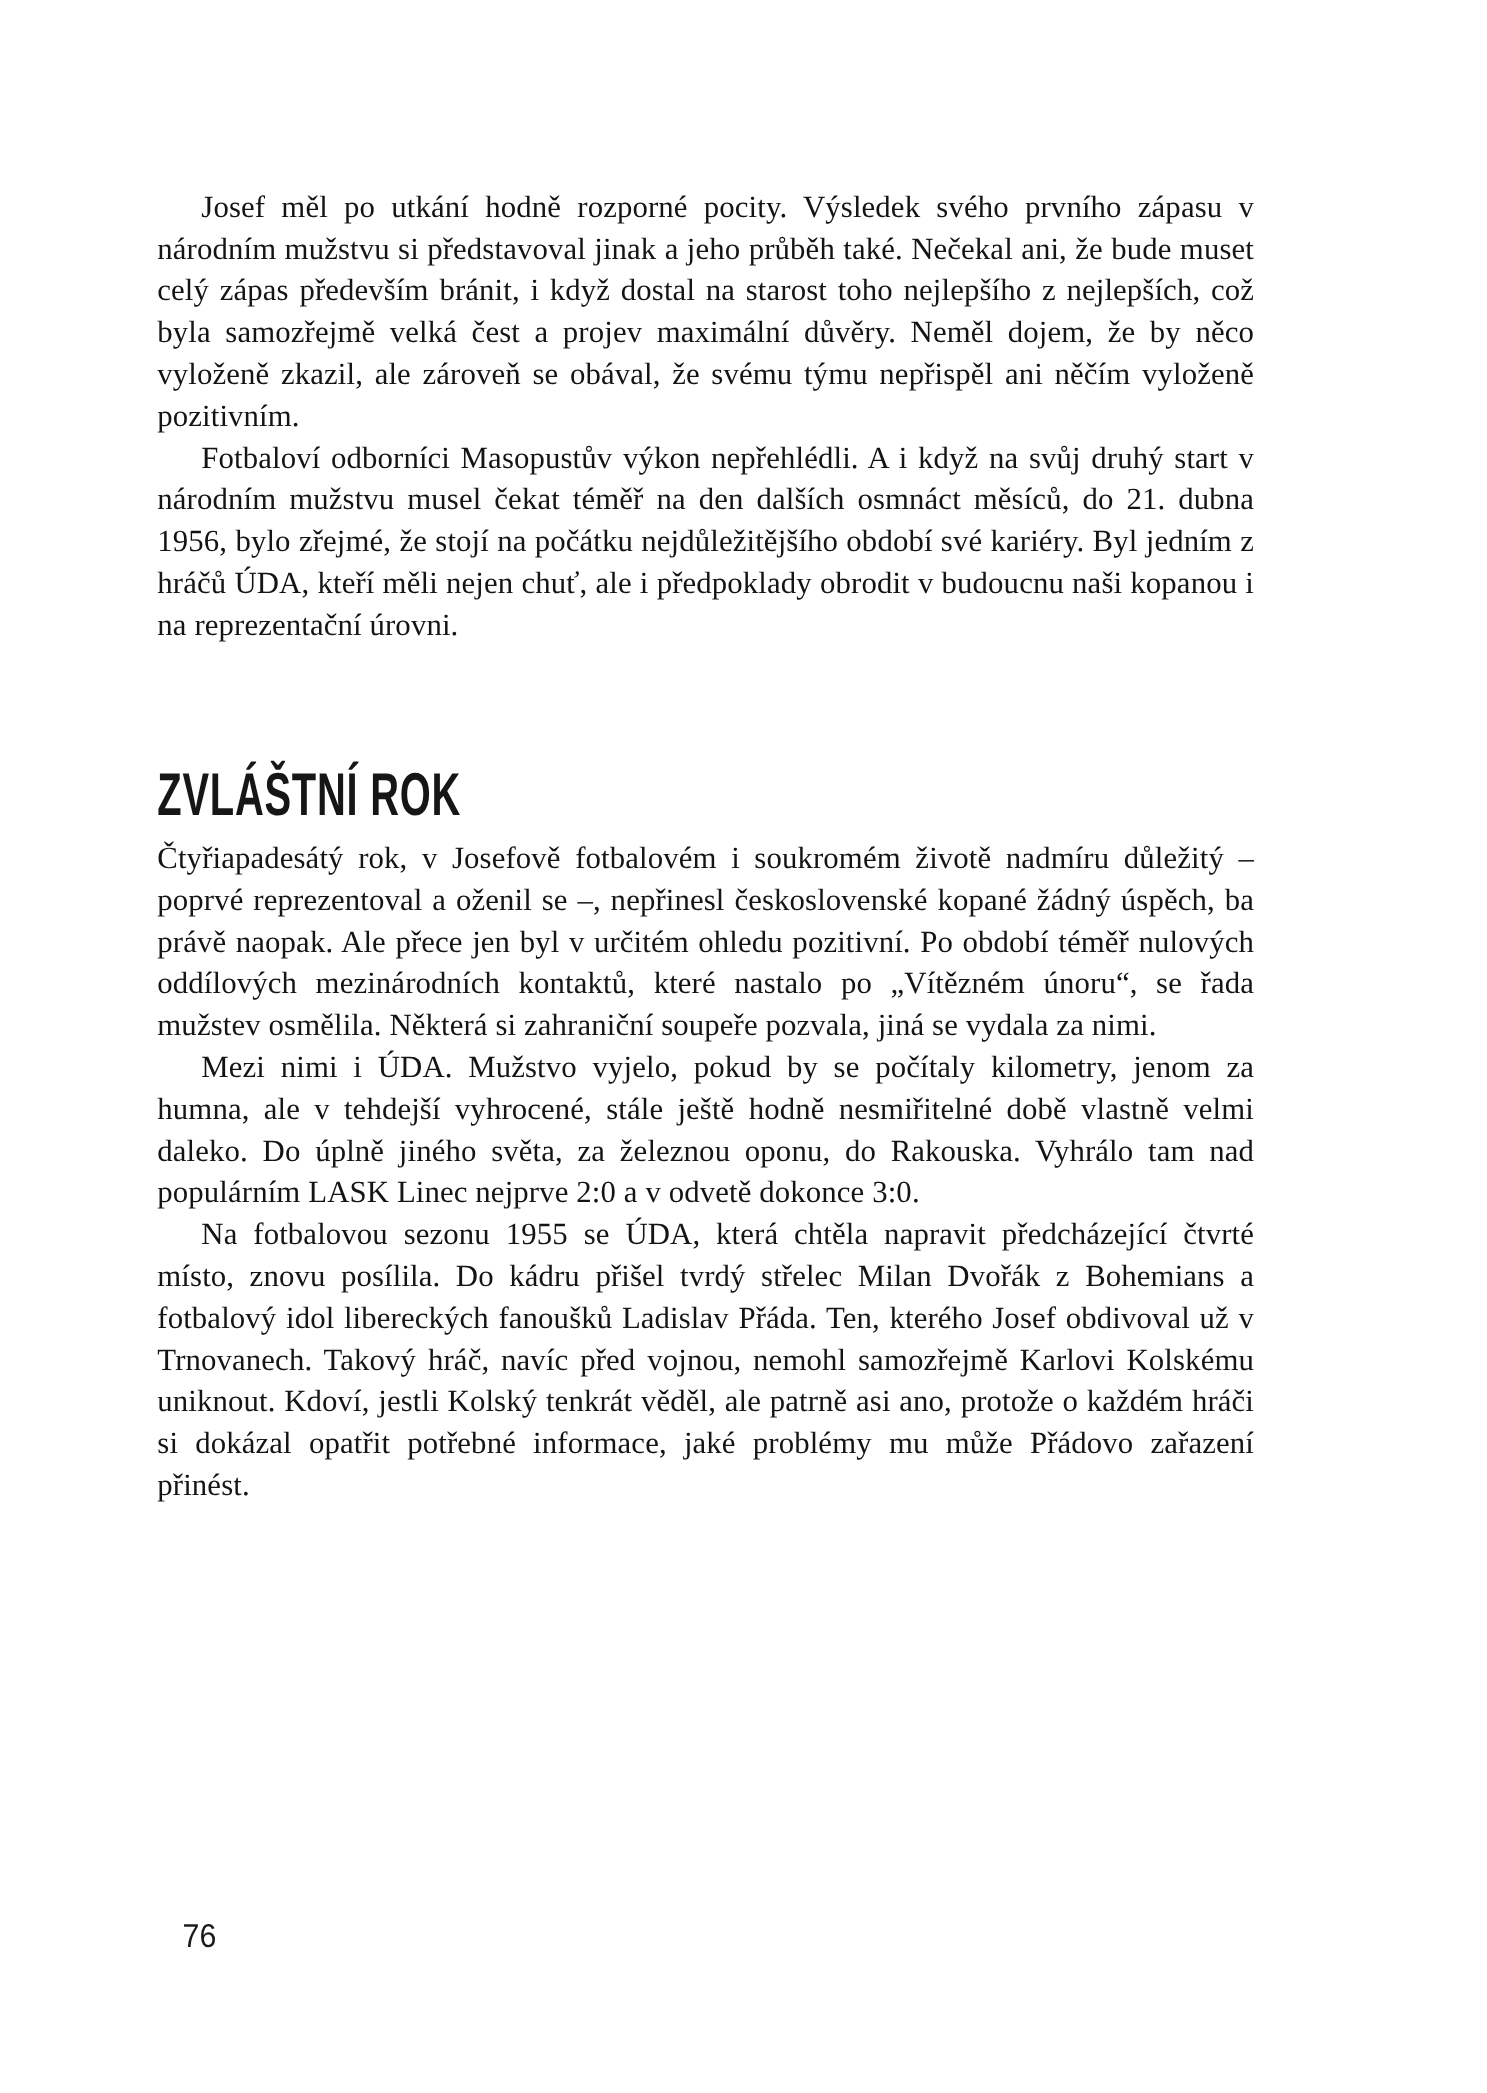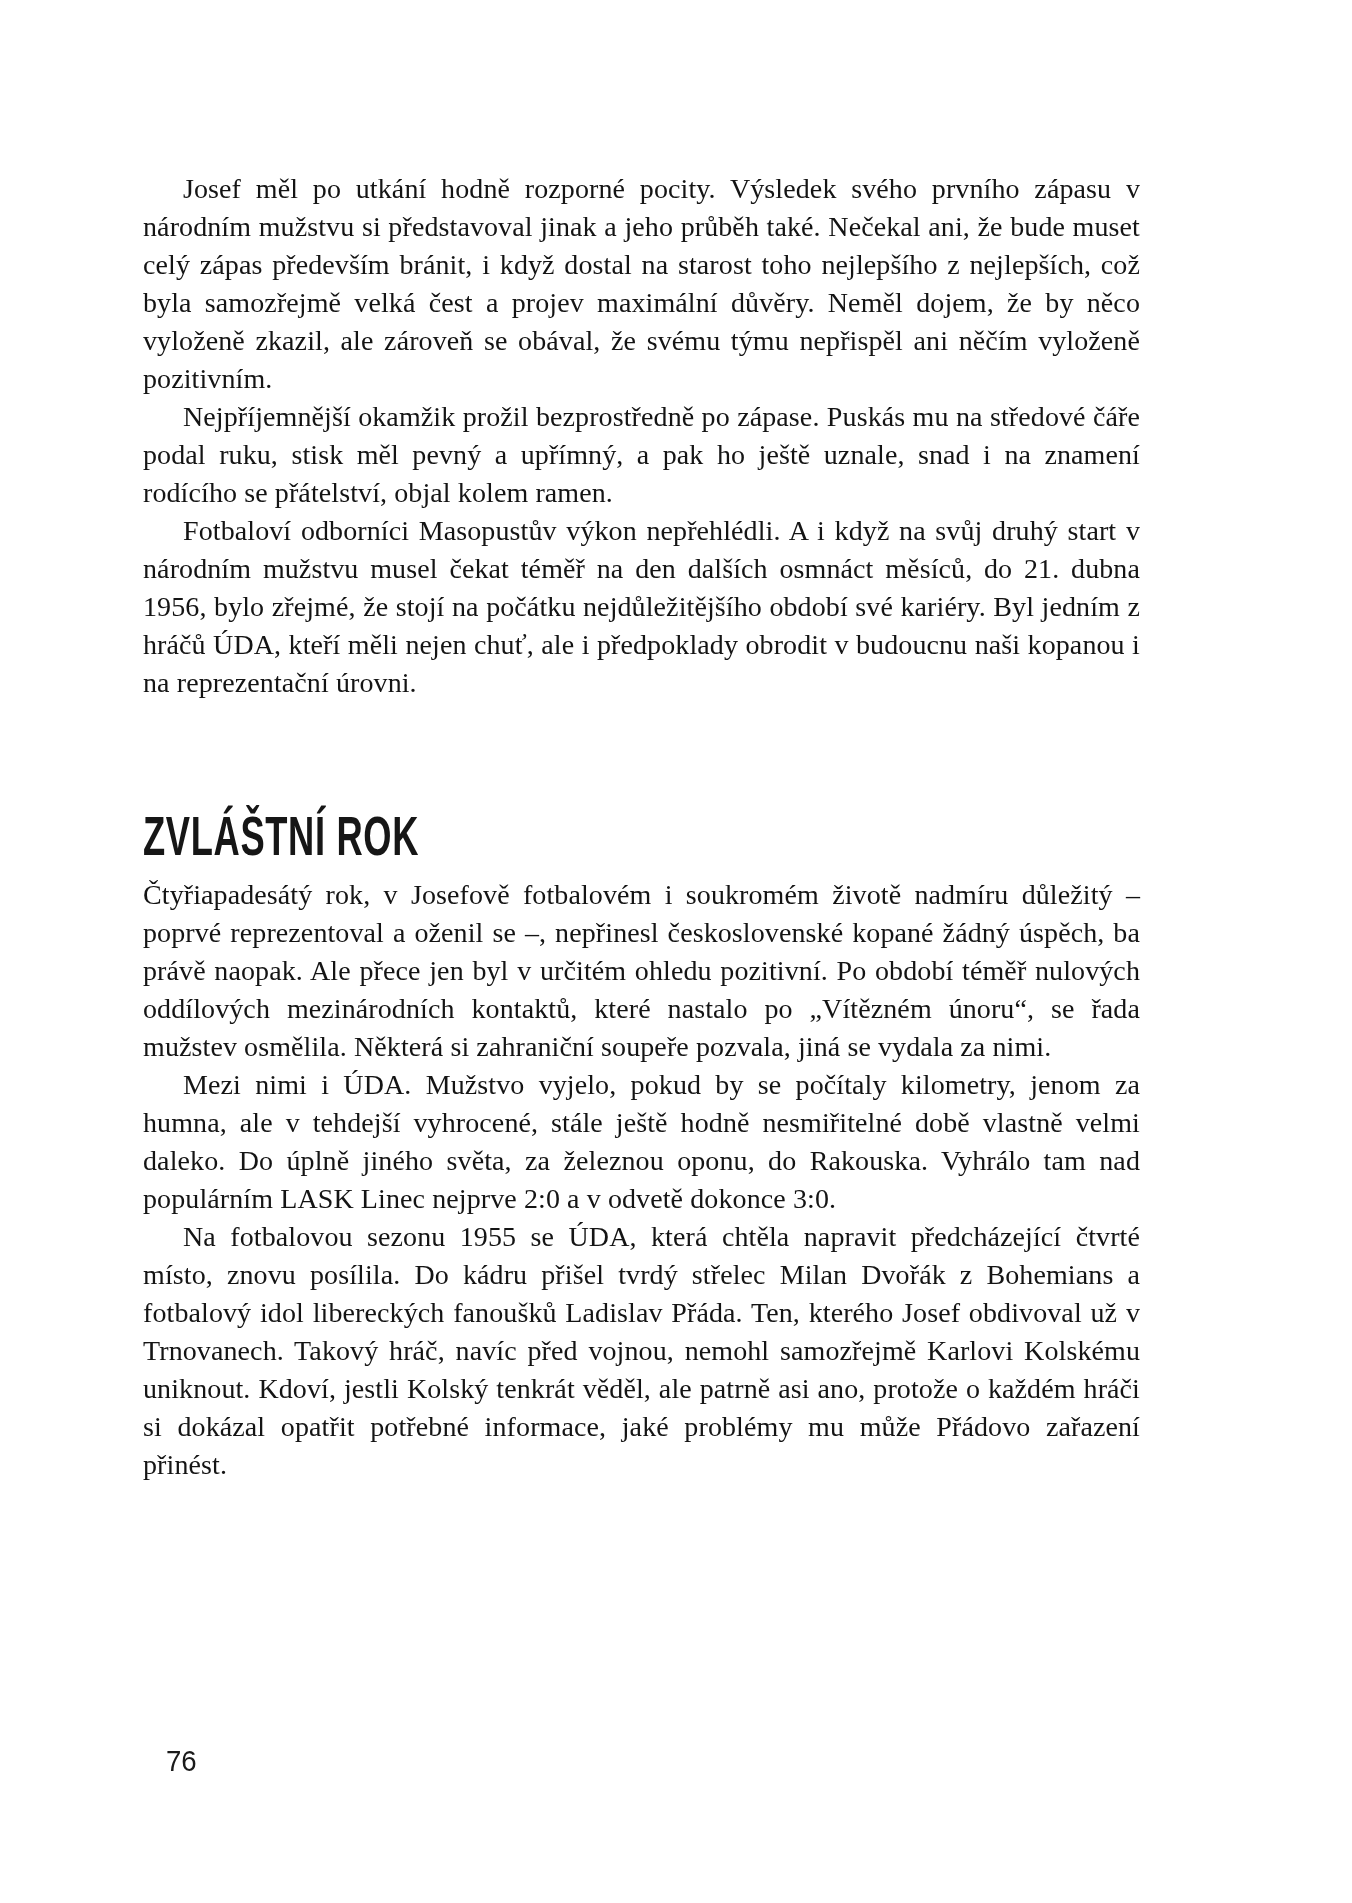--- a/index.html
+++ b/index.html
@@ -57,21 +57,20 @@
     transform: scaleX(0.92);
     transform-origin: left center;
   }
 </style>
 </head>
 <body>
 
 <div class="page">
   <div class="text-block">
     <p class="para indent">Josef měl po utkání hodně rozporné pocity. Výsledek svého prvního zápasu v národním mužstvu si představoval jinak a jeho průběh také. Nečekal ani, že bude muset celý zápas především bránit, i když dostal na starost toho nejlepšího z nejlepších, což byla samozřejmě velká čest a projev maximální důvěry. Neměl dojem, že by něco vyloženě zkazil, ale zároveň se obával, že svému týmu nepřispěl ani něčím vyloženě pozitivním.</p>
-    <p class="para indent">Nejpříjemnější okamžik prožil bezprostředně po zápase. Puskás mu na středové čáře podal ruku, stisk měl pevný a upřímný, a pak ho ještě uznale, snad i na znamení rodícího se přátelství, objal kolem ramen.</p>
     <p class="para indent">Fotbaloví odborníci Masopustův výkon nepřehlédli. A i když na svůj druhý start v národním mužstvu musel čekat téměř na den dalších osmnáct měsíců, do 21. dubna 1956, bylo zřejmé, že stojí na počátku nejdůležitějšího období své kariéry. Byl jedním z hráčů ÚDA, kteří měli nejen chuť, ale i předpoklady obrodit v budoucnu naši kopanou i na reprezentační úrovni.</p>
 
     <h1 class="section-heading">ZVLÁŠTNÍ ROK</h1>
 
     <p class="para">Čtyřiapadesátý rok, v Josefově fotbalovém i soukromém životě nadmíru důležitý – poprvé reprezentoval a oženil se –, nepřinesl československé kopané žádný úspěch, ba právě naopak. Ale přece jen byl v určitém ohledu pozitivní. Po období téměř nulových oddílových mezinárodních kontaktů, které nastalo po „Vítězném únoru“, se řada mužstev osmělila. Některá si zahraniční soupeře pozvala, jiná se vydala za nimi.</p>
     <p class="para indent">Mezi nimi i ÚDA. Mužstvo vyjelo, pokud by se počítaly kilometry, jenom za humna, ale v tehdejší vyhrocené, stále ještě hodně nesmiřitelné době vlastně velmi daleko. Do úplně jiného světa, za železnou oponu, do Rakouska. Vyhrálo tam nad populárním LASK Linec nejprve 2:0 a v odvetě dokonce 3:0.</p>
     <p class="para indent">Na fotbalovou sezonu 1955 se ÚDA, která chtěla napravit předcházející čtvrté místo, znovu posílila. Do kádru přišel tvrdý střelec Milan Dvořák z Bohemians a fotbalový idol libereckých fanoušků Ladislav Přáda. Ten, kterého Josef obdivoval už v Trnovanech. Takový hráč, navíc před vojnou, nemohl samozřejmě Karlovi Kolskému uniknout. Kdoví, jestli Kolský tenkrát věděl, ale patrně asi ano, protože o každém hráči si dokázal opatřit potřebné informace, jaké problémy mu může Přádovo zařazení přinést.</p>
   </div>
 
   <div class="page-number">76</div>

